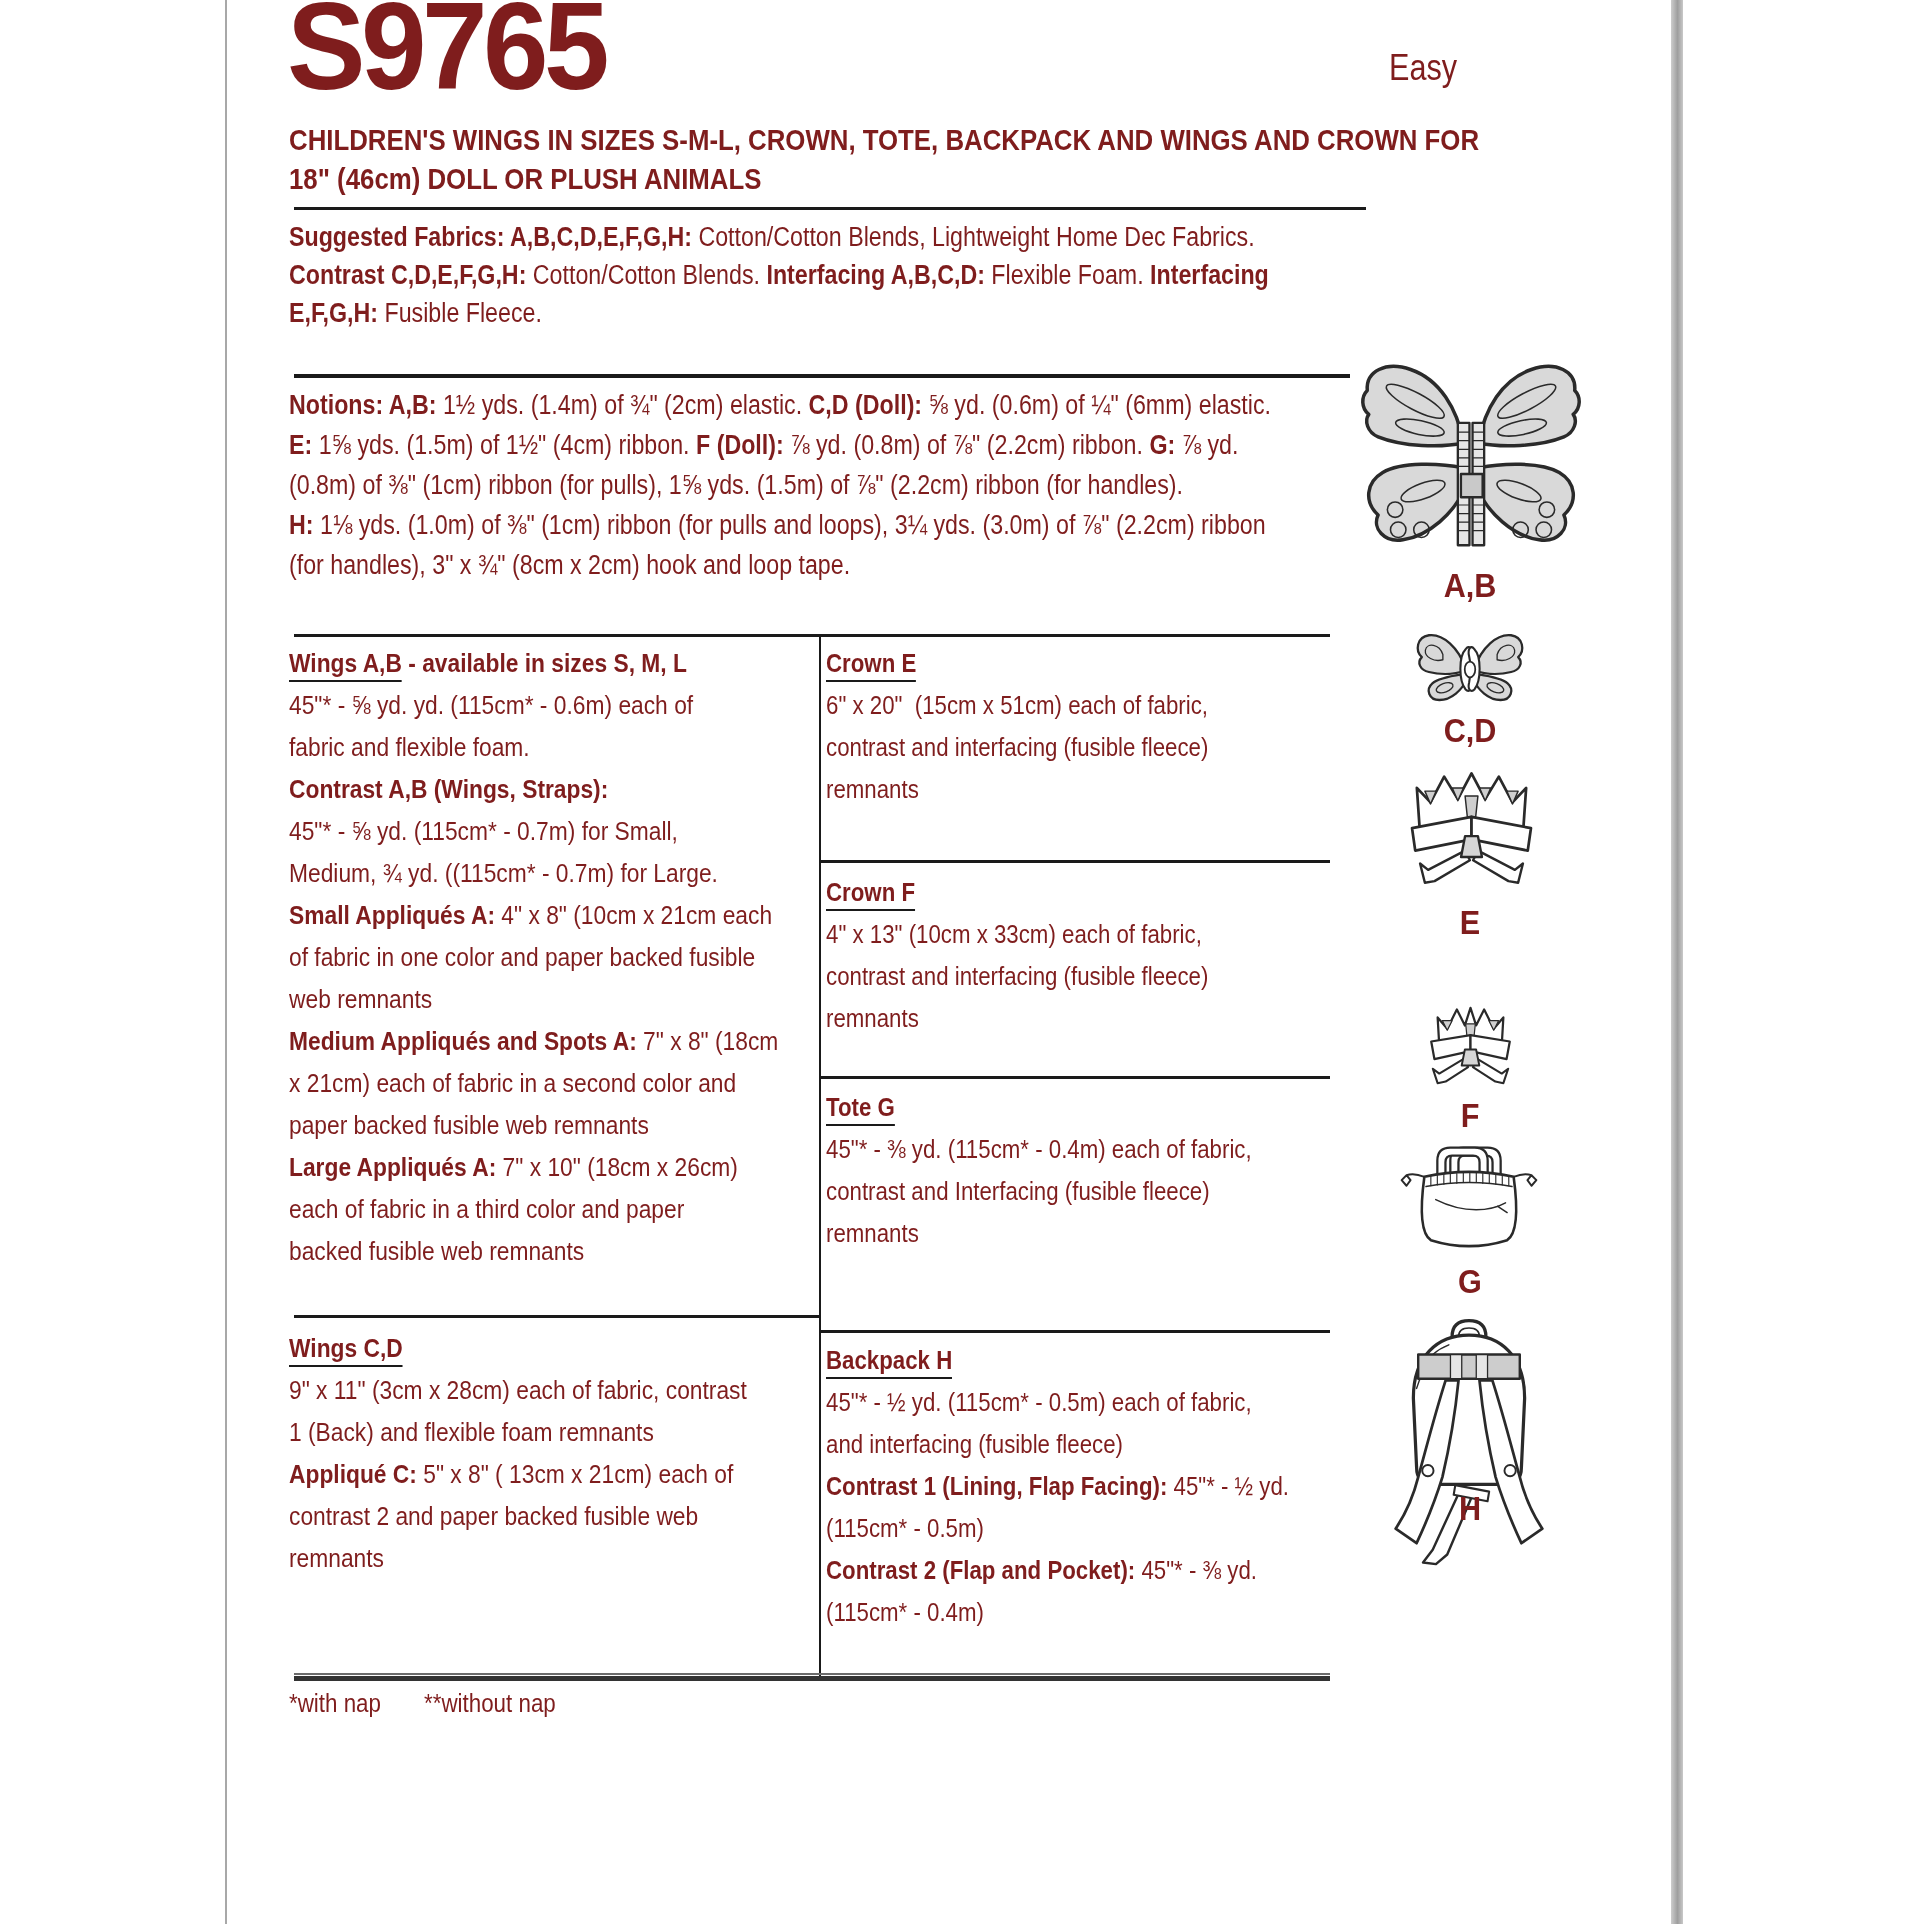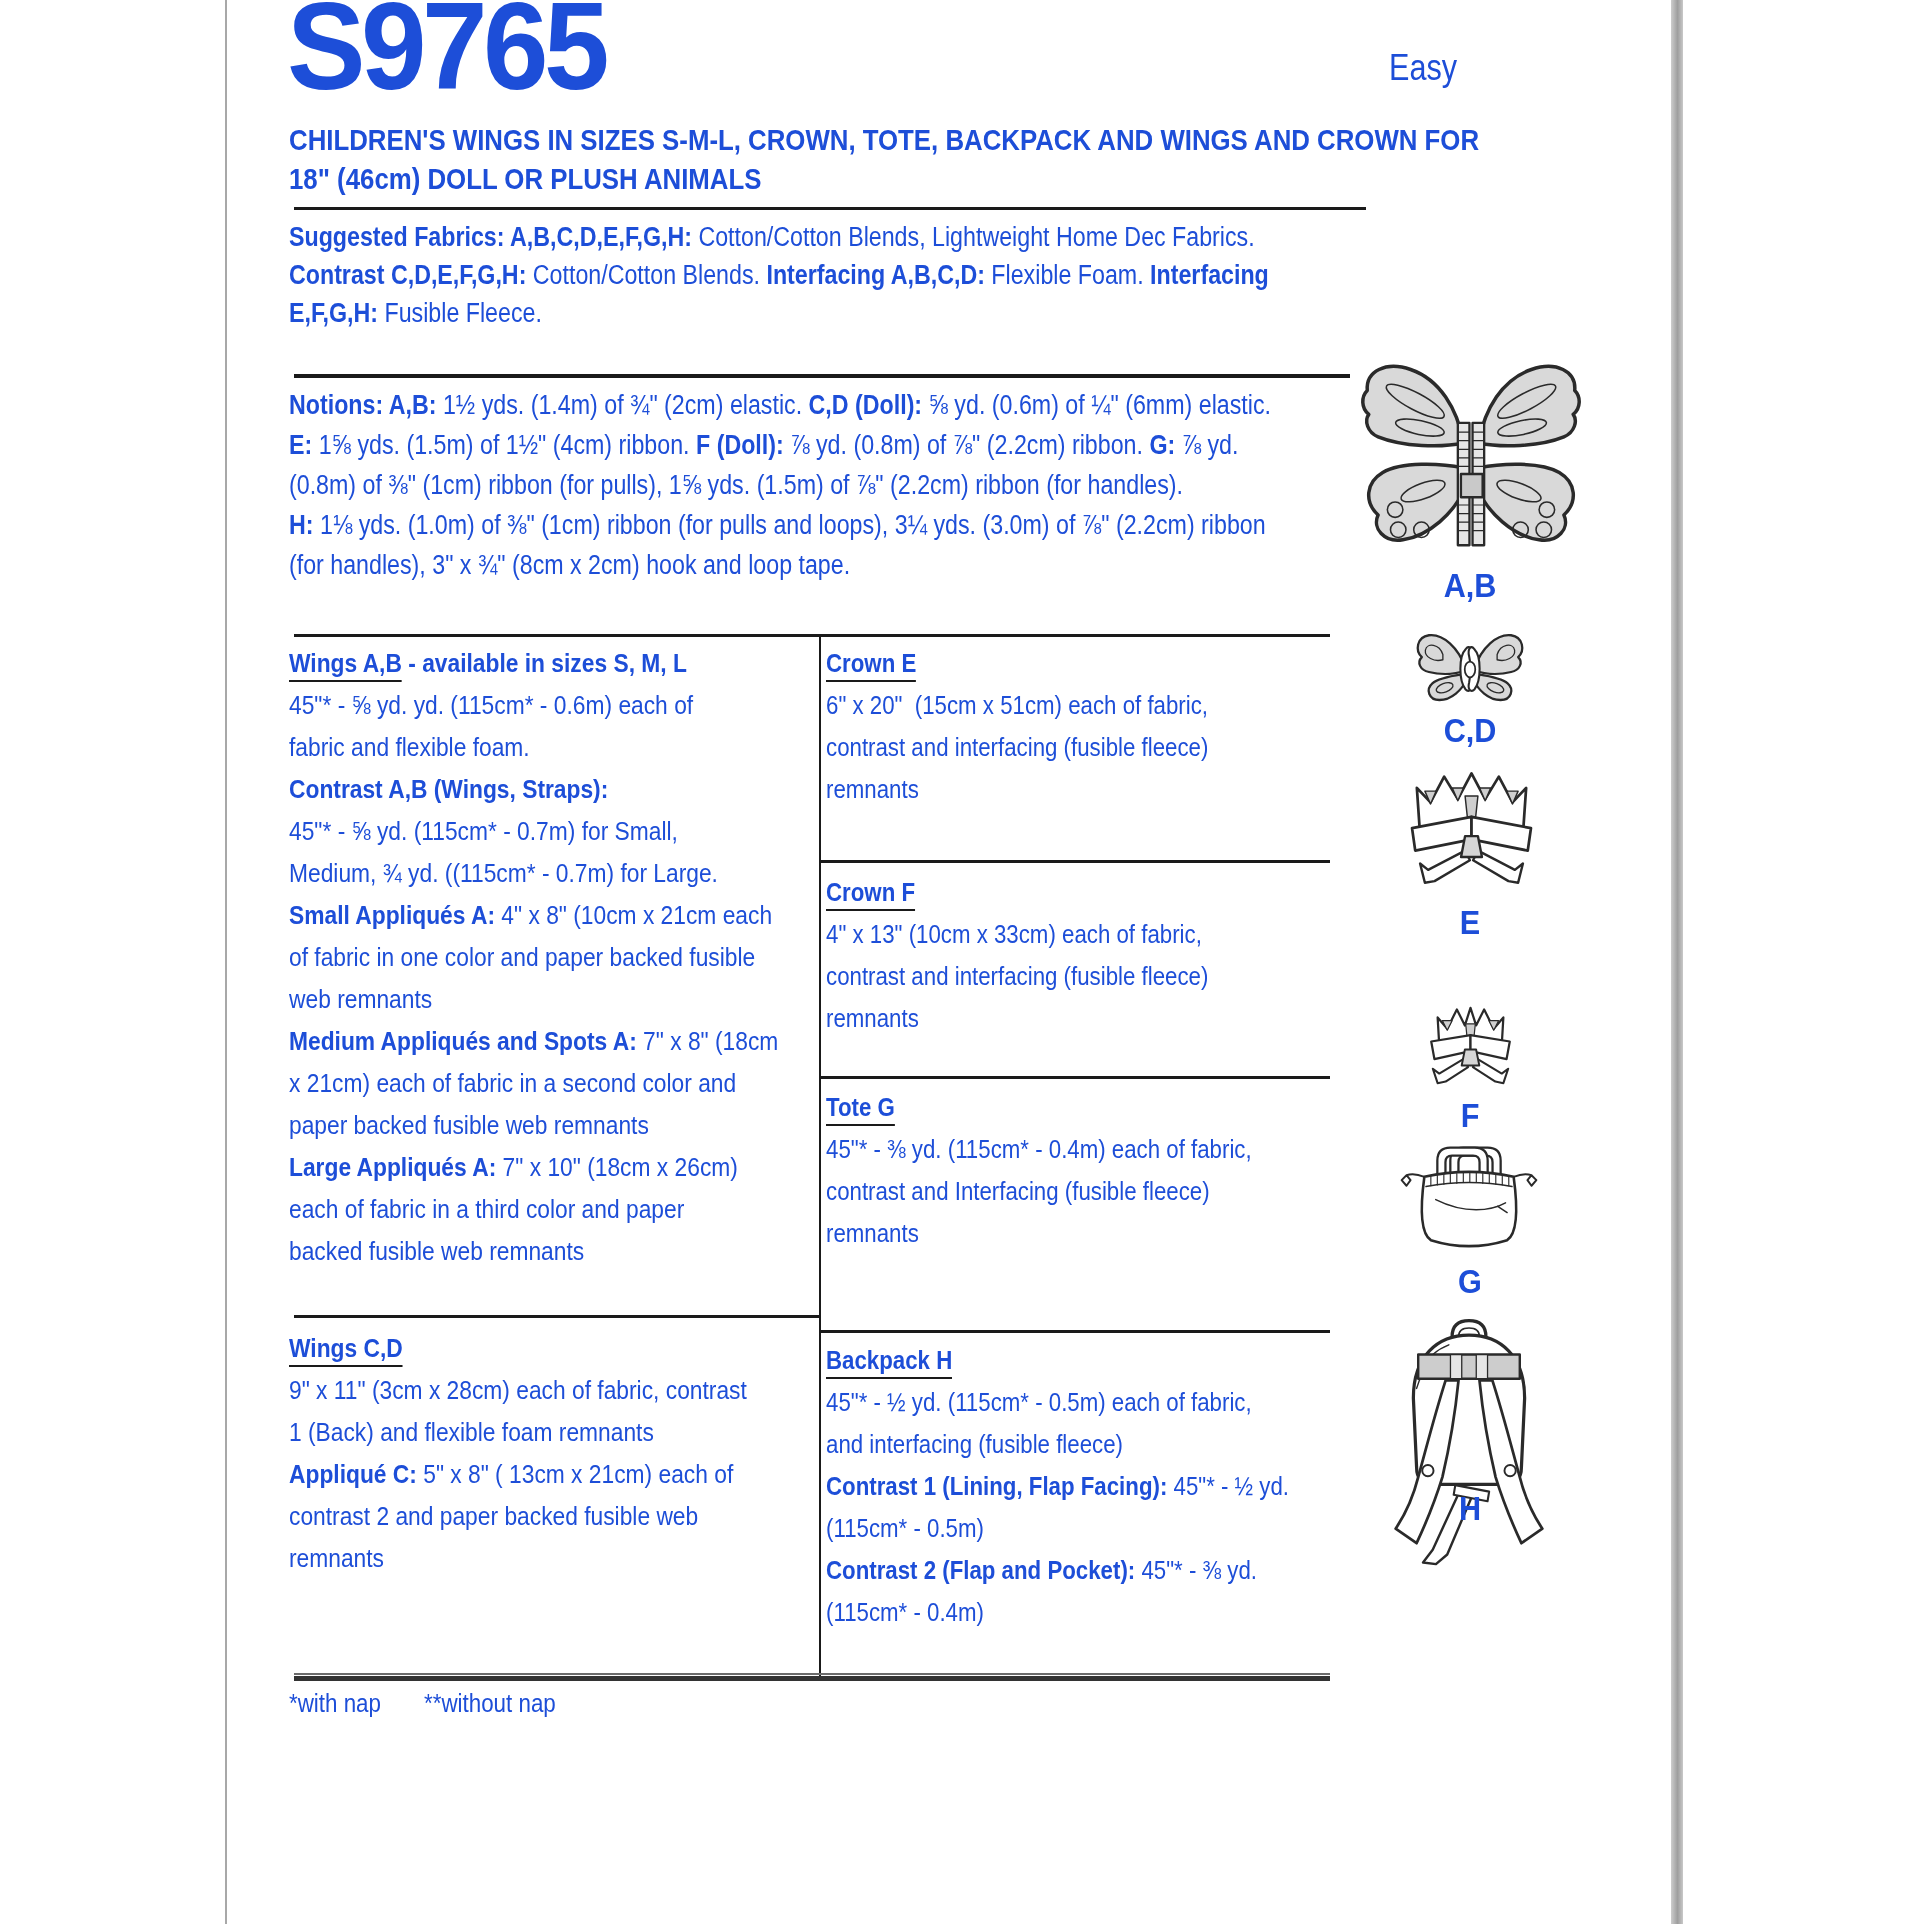--- a/index.html
+++ b/index.html
@@ -1,17 +1,17 @@
 <!DOCTYPE html>
 <html style="font-size:13px"><head>
 <meta charset="utf-8">
 <style>
   html,body{margin:0;padding:0;background:#ffffff;}
   .page{position:relative;width:1925px;height:1925px;background:#ffffff;overflow:hidden;
-        font-family:"Liberation Sans",sans-serif;color:#1d4ed8;}
+        font-family:"Liberation Sans",sans-serif;color:#7f1d1d;}
   .abs{position:absolute;}
   .cond{transform:scaleX(0.86);transform-origin:0 0;}
   .tl{white-space:pre;}
   .b{font-weight:bold;}
   .u{border-bottom:2.4px solid #1a1a1a;padding-bottom:1.6px;}
   .rule{position:absolute;background:#1a1a1a;}
   .title{font-size:124px;font-weight:bold;letter-spacing:-4.8px;line-height:124px;
          transform:scaleX(0.95);transform-origin:0 0;}
   .easy{font-size:36px;transform:scaleX(0.85);transform-origin:0 0;}
   .subtitle{font-size:30px;font-weight:bold;line-height:39px;}

